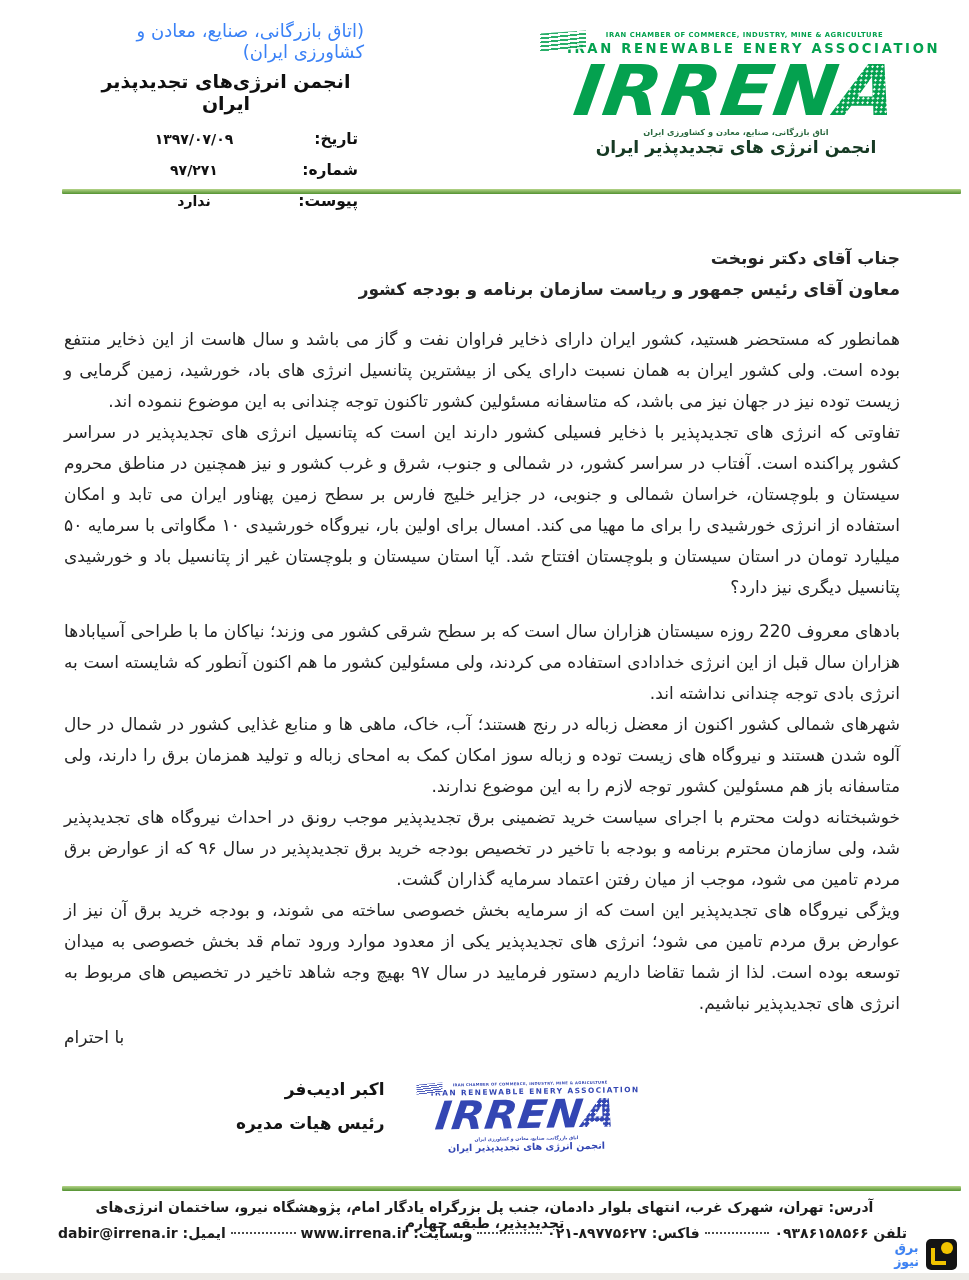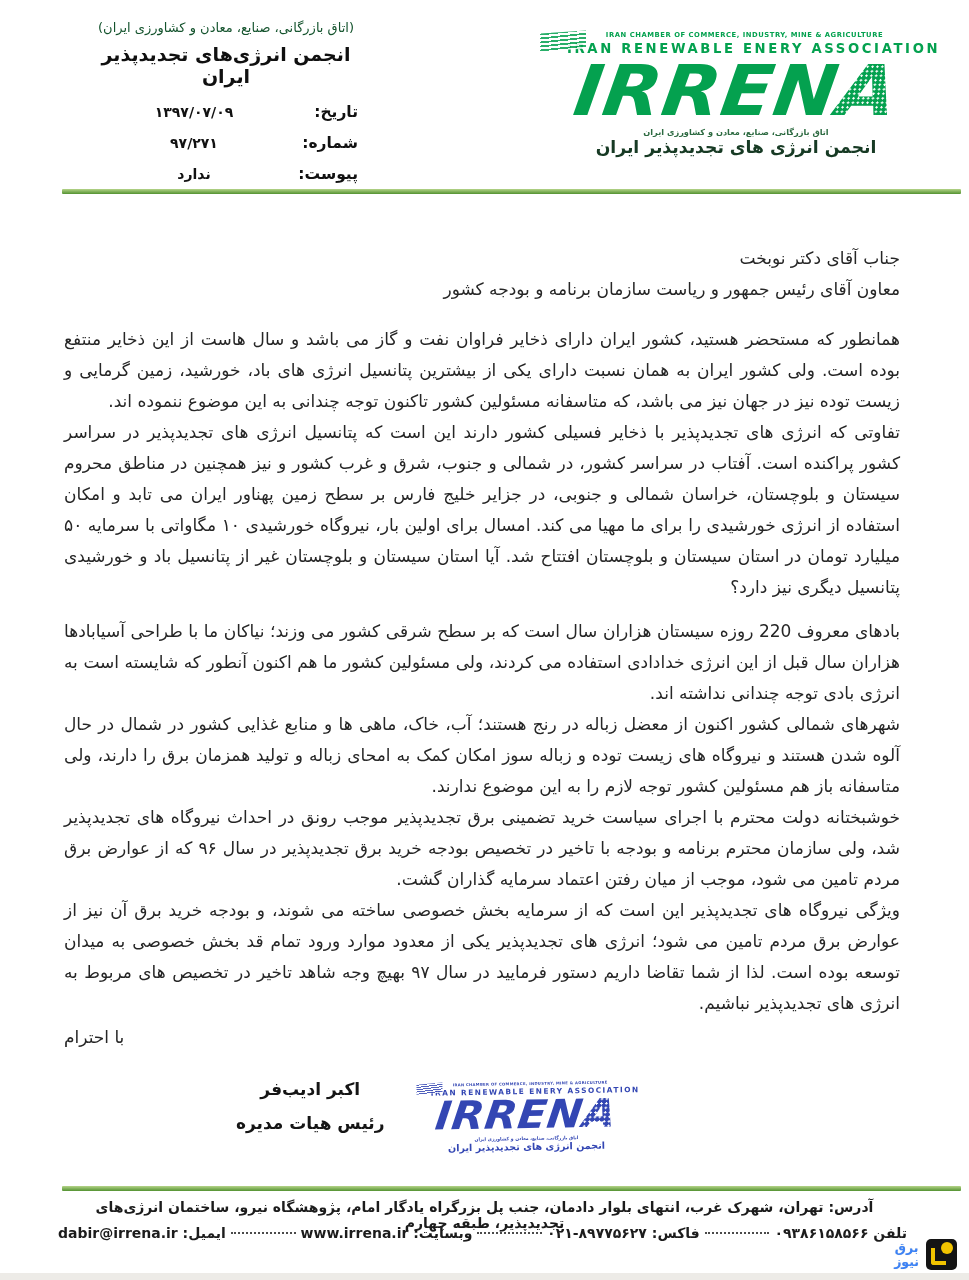--- a/index.html
+++ b/index.html
@@ -4,21 +4,21 @@
 <style>
   * { box-sizing: border-box; }
   html,body { margin:0; padding:0; background:#fff; }
   .page {
     position:relative; width:969px; height:1280px; background:#ffffff;
     font-family:"DejaVu Sans", sans-serif; overflow:hidden; margin:0 auto;
   }
 
   
   .hdr-fa { position:absolute; top:20px; left:88px; width:276px; direction:rtl; text-align:center; color:#1d1d1d; }
-  .hdr-fa .org1 { font-size:13px; color:#14532d; }
+  .hdr-fa .org1 { font-size:18px; color:#3b82f6;text-align:right; }
   .hdr-fa .org2 { font-size:19px; font-weight:bold; margin-top:8px; color:#101010; }
   .hdr-fields { margin-top:16px; }
   .hdr-row { display:flex; align-items:baseline; margin:0 6px 13px 6px; }
   .hdr-row .lbl { font-weight:bold; font-size:15.5px; width:64px; text-align:right; color:#111; }
   .hdr-row .val { flex:1; text-align:center; font-weight:bold; font-size:14px; color:#111; }
   .num { direction:ltr; unicode-bidi:embed; }
 
   
   .irrena { position:relative; text-align:center; line-height:1.1; }
   .irrena .flag {
@@ -47,29 +47,29 @@
 
   
   .rule { position:absolute; left:62px; right:8px; height:5px;
           background:linear-gradient(#b5d489, #539231); border-radius:1px; }
   .rule-top { top:189px; }
   .rule-bottom { top:1186px; }
 
   
   .body { position:absolute; top:243px; left:64px; right:69px; direction:rtl;
           text-align:justify; font-size:17px; line-height:31px; color:#262626; }
-  .body .salut { text-align:right; }
+  .body .salut { text-align:right;font-weight:bold; }
   .body p { margin:0; }
   .body .first-para { margin-top:19px; }
   .body .gap-para { margin-top:13px; }
   .body .closing { text-align:left; margin-top:3px; }
 
   
   .sig { position:absolute; top:1066px; left:236px; display:flex; align-items:flex-start; gap:30px; }
-  .sig-text { text-align:center; font-weight:bold; font-size:17px; line-height:34px; color:#151515; padding-top:6px; direction:rtl; }
+  .sig-text { text-align:right; font-weight:bold; font-size:17px; line-height:34px; color:#151515; padding-top:6px; direction:rtl; }
   .logo-blue { width:222px; font-size:5.6px; color:#2b3fb0; margin-top:16px; transform:rotate(-1deg); opacity:.96; }
   .logo-blue .fa-small, .logo-blue .fa-big { color:#2b3fb0; }
 
   
   .footer-address { position:absolute; top:1199px; left:60px; right:60px; direction:rtl;
                     text-align:center; font-size:14px; font-weight:bold; color:#1c1c1c; }
   .footer-contacts { position:absolute; top:1225px; left:58px; right:62px; direction:rtl;
                      display:flex; align-items:baseline; font-size:14px; font-weight:bold; color:#1c1c1c; }
   .footer-contacts .item { white-space:nowrap; }
   .leader { flex:1; border-bottom:2px dotted #4a4a4a; margin:0 5px; transform:translateY(-4px); min-width:30px; }

